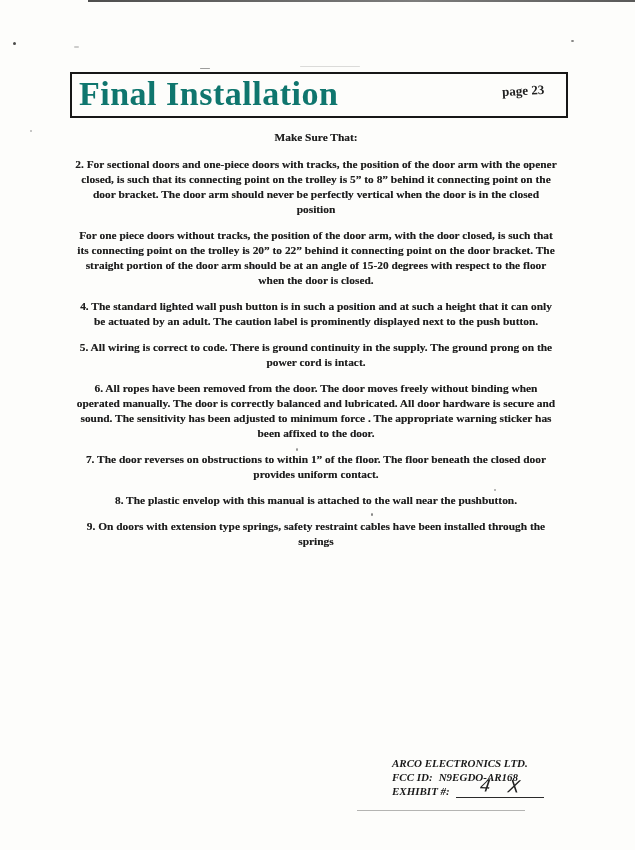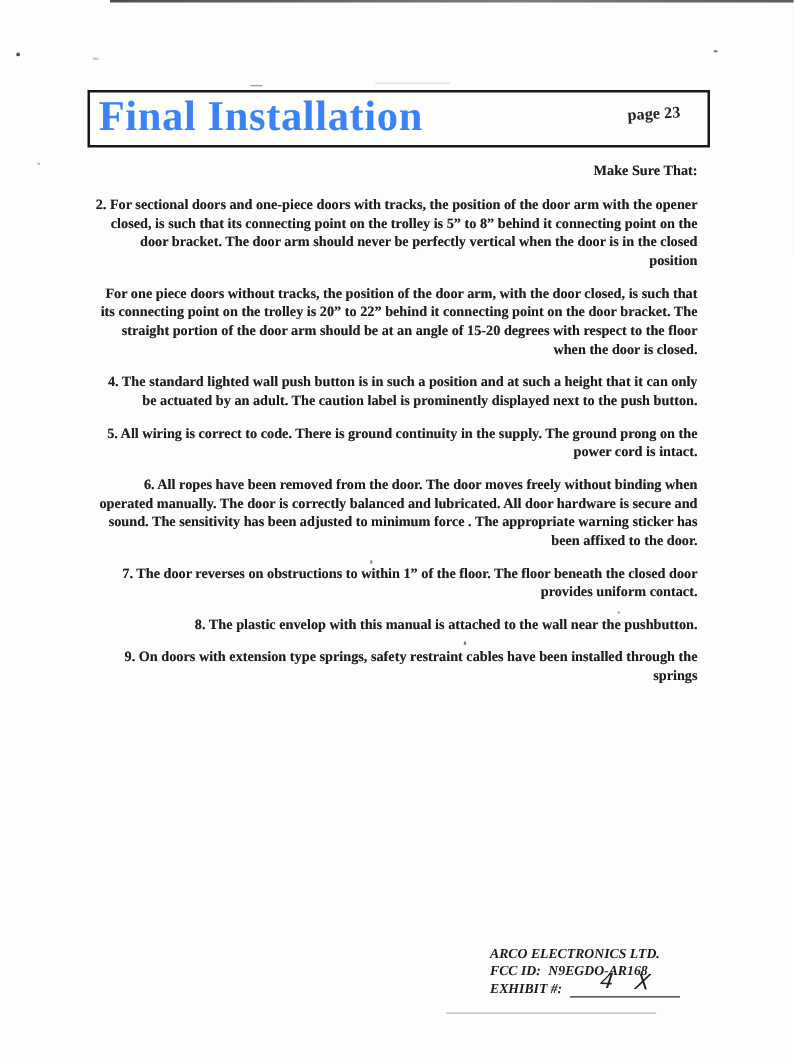--- a/index.html
+++ b/index.html
@@ -27,40 +27,40 @@
   .title-box{
     position:absolute;left:70px;top:72px;width:498px;height:46px;
     border:2px solid #171717;
     background:#fdfdfb;
     box-sizing:border-box;
   }
   .title-box .title{
     position:absolute;left:7px;top:1px;
     font-size:34px;font-weight:bold;
     letter-spacing:.5px;
-    color:#3b82f6;
+    color:#0f766e;
     white-space:nowrap;
   }
   .title-box .pageno{
     position:absolute;right:22px;top:9px;
     font-size:13px;font-weight:bold;
     transform:rotate(-3deg);
     color:#222;
   }
 
   
   .content{
     position:absolute;left:74px;top:130px;width:484px;
     font-size:11.4px;font-weight:bold;
     line-height:15px;
     color:#1e1e1e;
     text-shadow:0 0 .4px rgba(0,0,0,.45);
   }
   .content .intro{margin:0 0 12px 0;}
-  .content p{margin:0 0 11px 0;text-align:right;}
+  .content p{margin:0 0 11px 0;text-align:center;}
 
   
   .footer{
     position:absolute;left:392px;top:756px;width:220px;
     font-size:11px;font-weight:bold;line-height:14px;
     color:#1a1a1a;
     font-family:"Liberation Serif", serif;
   }
   .footer .row{white-space:nowrap;font-style:italic;}
   .footer .fcc-id{margin-left:6px;}

